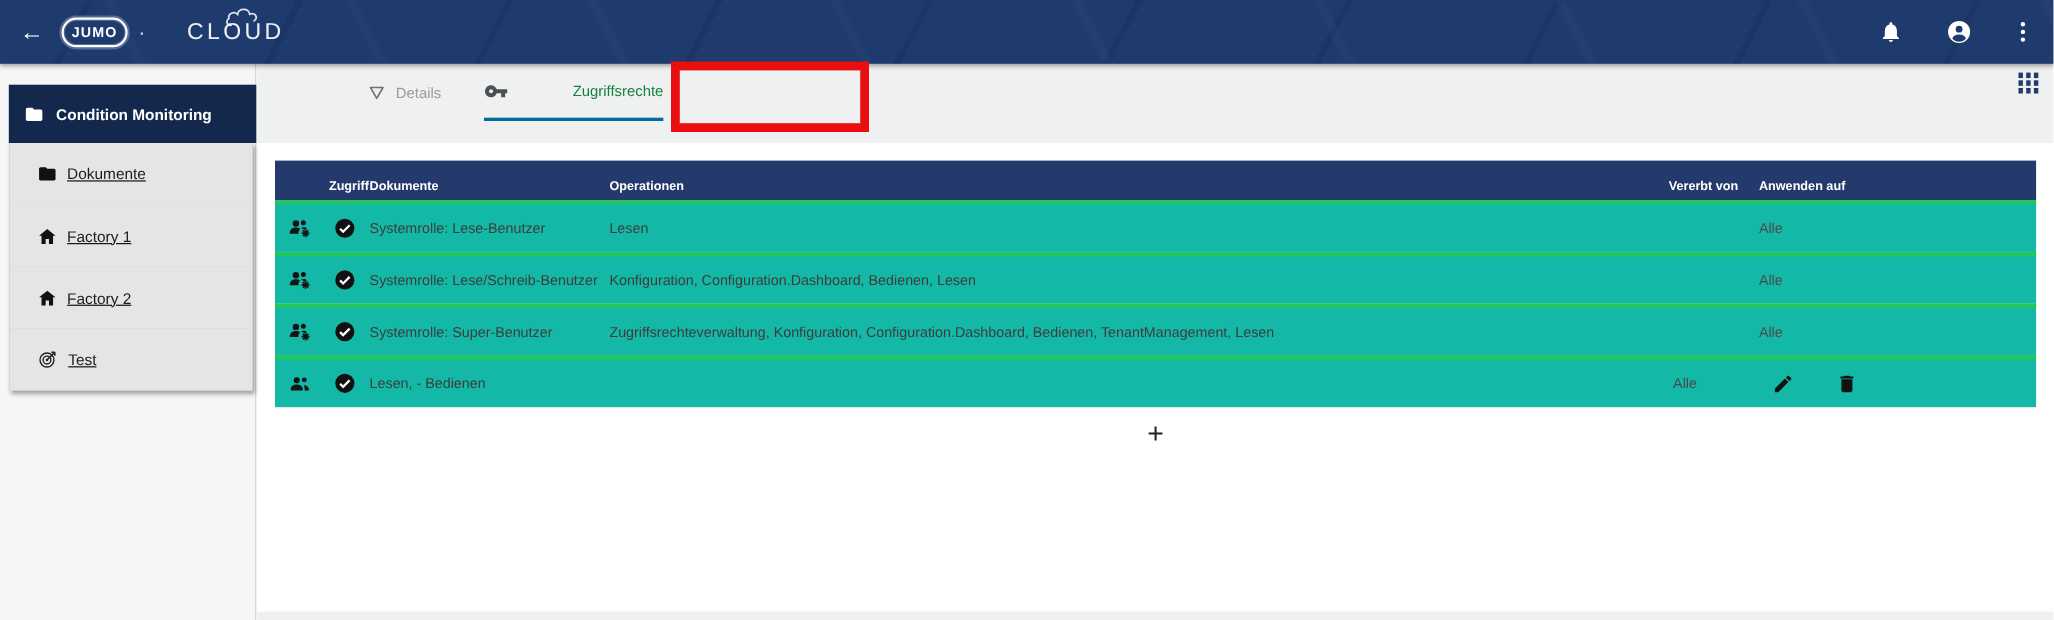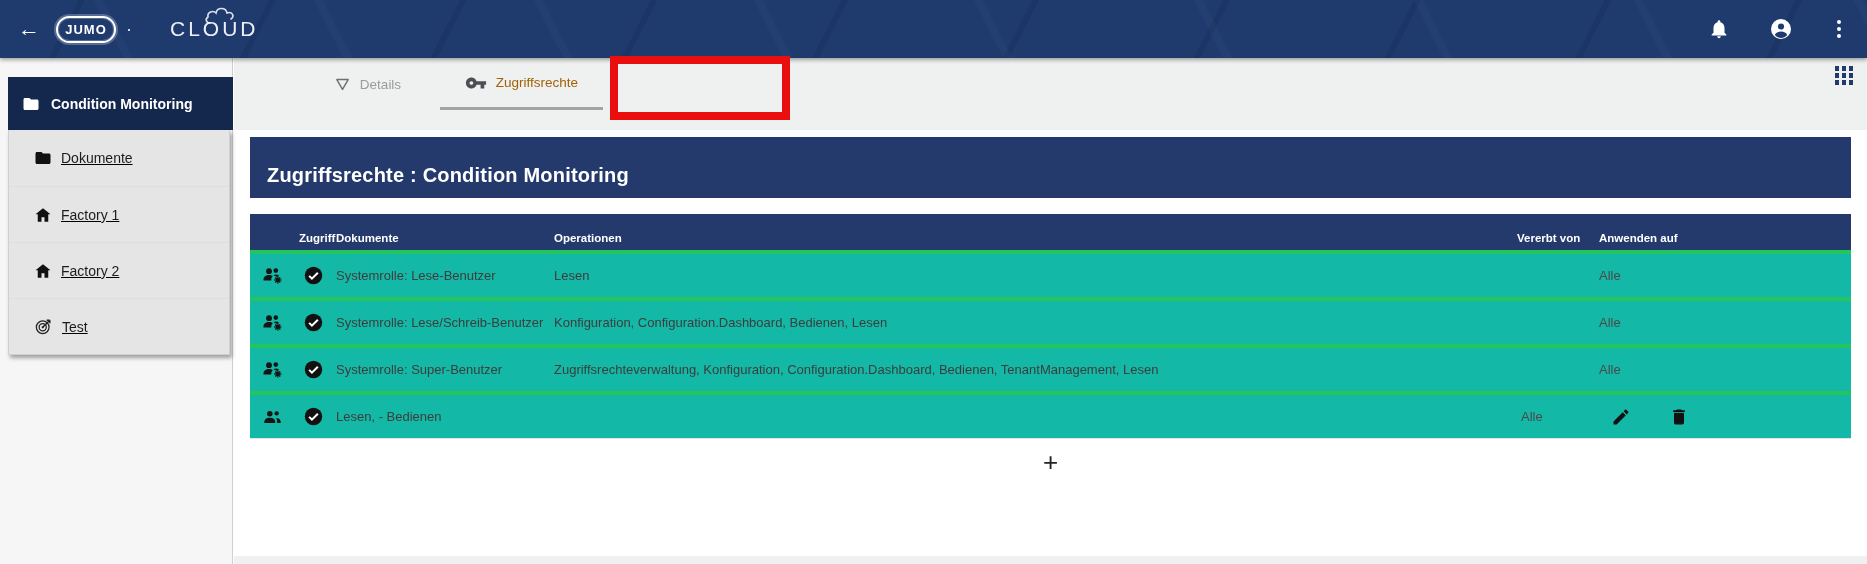--- a/index.html
+++ b/index.html
@@ -61,21 +61,21 @@
 
   
   .content { position:absolute; left:234px; top:58px; right:0; bottom:0; background:#ffffff; }
   .tabstrip { height:72px; background:#eff0f0; display:flex; padding-left:11px; position:relative; }
   .tab {
     height:52px; display:flex; align-items:center; justify-content:center; gap:9px;
     color:#9b9b9b; font-size:13.5px; cursor:pointer;
   }
   .tab-1 { width:180px; }
   .tab-2 { width:105px; margin-left:70px; }
-  .tab-3 { width:163px; margin-left:20px; border-bottom:3px solid #a3a3a3; color:#a16207; }
+  .tab-3 { width:163px; margin-left:20px; border-bottom:3px solid #0369a1; color:#15803d;justify-content:space-between; }
   .grid-ico { display:grid; grid-template-columns:repeat(3,4px); grid-template-rows:repeat(3,4px); gap:2px; }
   .grid-ico i { background:#6f6f6f; }
   .apps-ico { position:absolute; right:14px; top:8px; display:grid; grid-template-columns:repeat(3,4.5px); grid-template-rows:repeat(3,4.5px); gap:2.5px; cursor:pointer; }
   .apps-ico i { background:#203a6c; }
 
   
   .page-header {
     margin:7px 16px 0 16px; height:61px; background:#243a6c;
     display:flex; align-items:flex-end; padding:0 0 11px 17px;
   }
@@ -210,23 +210,20 @@
           <i></i>
           <i></i>
           <i></i>
           <i></i>
           <i></i>
           <i></i>
           <i></i>
         </span>
     </div>
 
-    <div class="page-header">
-      <span class="title">Zugriffsrechte : Condition Monitoring</span>
-    </div>
 
 
     <div class="acl-table">
       <div class="t-grid t-head">
         <div class="hc"></div>
         <div class="hc z">Zugriff</div>
         <div class="hc p">Dokumente</div>
         <div class="hc">Operationen</div>
         <div class="hc v">Vererbt von</div>
         <div class="hc a">Anwenden auf</div>

